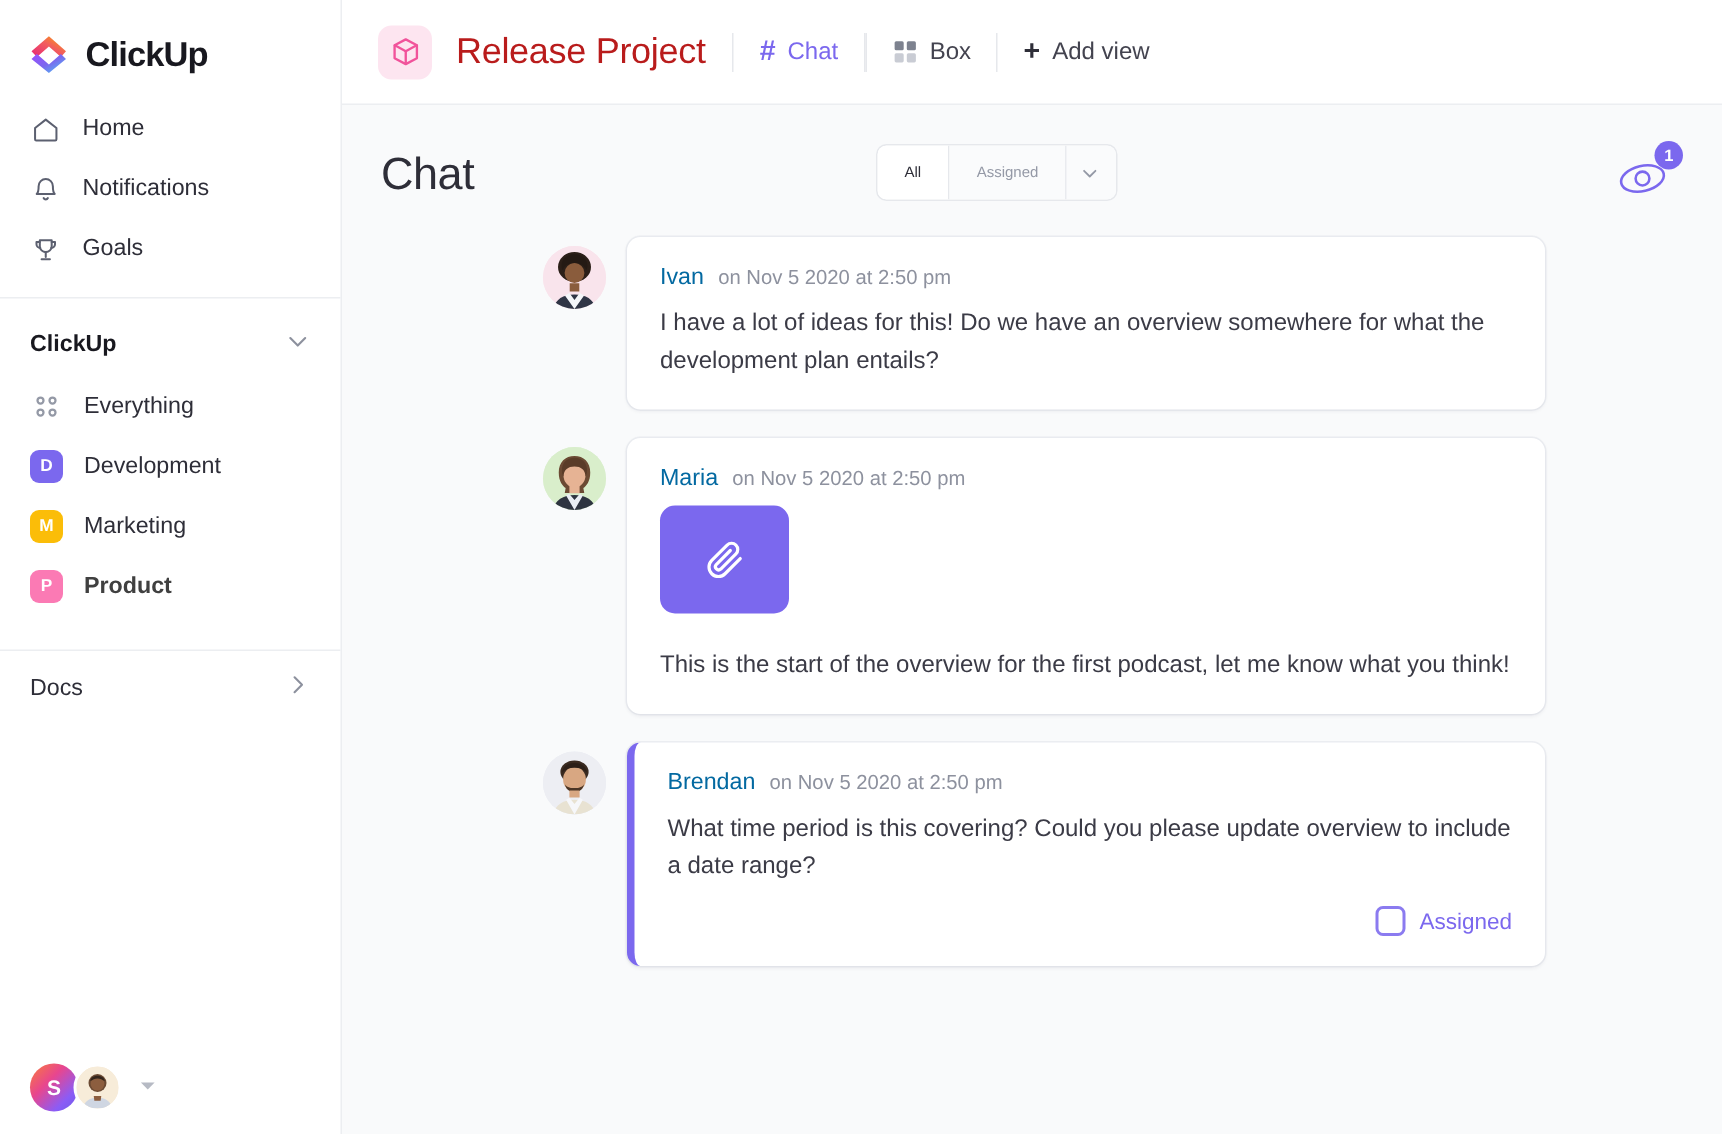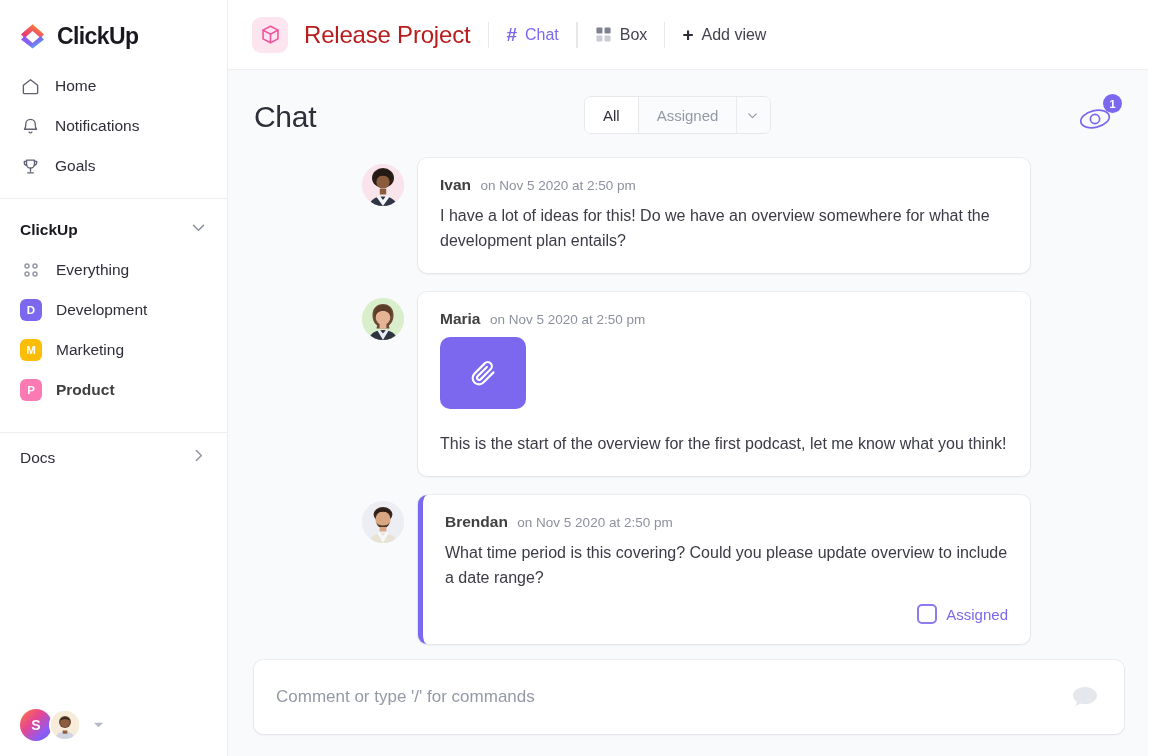--- a/index.html
+++ b/index.html
@@ -119,21 +119,21 @@
   }
   .chat-title { font-size: 30px; color: #2e2e38; letter-spacing: -0.3px; }
   .seg {
     position: absolute; left: 356px; top: 26px;
     display: flex; align-items: stretch; height: 38px;
     background: #ffffff; border: 1px solid #e6e8ec; border-radius: 7px;
     overflow: hidden;
   }
   .seg-btn {
     display: flex; align-items: center; justify-content: center;
-    padding: 0 18px; font-size: 15px; color: #9499a6; cursor: pointer;
+    padding: 0 18px; font-size: 10px; color: #9499a6; cursor: pointer;
     background: #fafbfc;
   }
   .seg-btn.active { background: #ffffff; color: #2e2e38; border-right: 1px solid #e6e8ec; }
   .seg-caret {
     display: flex; align-items: center; justify-content: center;
     padding: 0 11px 0 9px; cursor: pointer; border-left: 1px solid #e9ebef;
     background: #fafbfc;
   }
   .watchers {
     position: absolute; right: 26px; top: 24px;
@@ -157,21 +157,21 @@
   }
   .msg-card {
     flex: 0 0 auto; width: 612px;
     background: #ffffff; border-radius: 9px;
     box-shadow: 0 1px 3px rgba(30,35,60,0.07), 0 0 0 1px rgba(235,237,242,0.9);
     padding: 18px 22px 20px 22px;
     position: relative;
   }
   .msg-card.accent { border-left: 5px solid #7b68ee; padding-left: 22px; }
   .msg-meta { margin-bottom: 9px; }
-  .msg-author { font-size: 15.5px; font-weight: bold; color: #404040; }
+  .msg-author { font-size: 15.5px; font-weight: normal; color: #0369a1; }
   .msg-time { font-size: 13.5px; color: #8d919e; margin-left: 5px; }
   .msg-text { font-size: 16px; line-height: 25px; color: #3b3b46; }
   .attach-row { display: flex; align-items: flex-start; gap: 22px; margin-top: 2px; flex-direction: column; }
   .attach-thumb {
     width: 86px; height: 72px; border-radius: 10px; background: #7b68ee;
     display: flex; align-items: center; justify-content: center; flex: 0 0 auto;
   }
   .assigned-row { display: flex; align-items: center; justify-content: flex-end; gap: 9px; margin-top: 14px; }
   .checkbox {
     width: 20px; height: 20px; border-radius: 5px;
@@ -456,25 +456,15 @@
           <div class="msg-text">What time period is this covering? Could you please update overview to include a date range?</div>
           <div class="assigned-row">
             <span class="checkbox"></span>
             <span class="assigned-label">Assigned</span>
           </div>
         </div>
       </div>
 
     </div>
 
-    <div class="composer-wrap">
-      <div class="composer">
-        <input class="composer-input" type="text" placeholder="Comment or type '/' for commands" style="">
-        <span class="composer-icon">
-          <svg width="34" height="34" viewBox="0 0 34 34">
-            <path d="M17 7c6.6 0 12 3.8 12 8.6S23.6 24.2 17 24.2c-1.6 0-3.1-.2-4.5-.6l-5.2 2.6 1.6-4.2C6.4 20.4 5 18.1 5 15.6 5 10.8 10.4 7 17 7Z" fill="#e4e7ec"></path>
-          </svg>
-        </span>
-      </div>
-    </div>
 
   </div>
 </div>
 
 </body></html>

